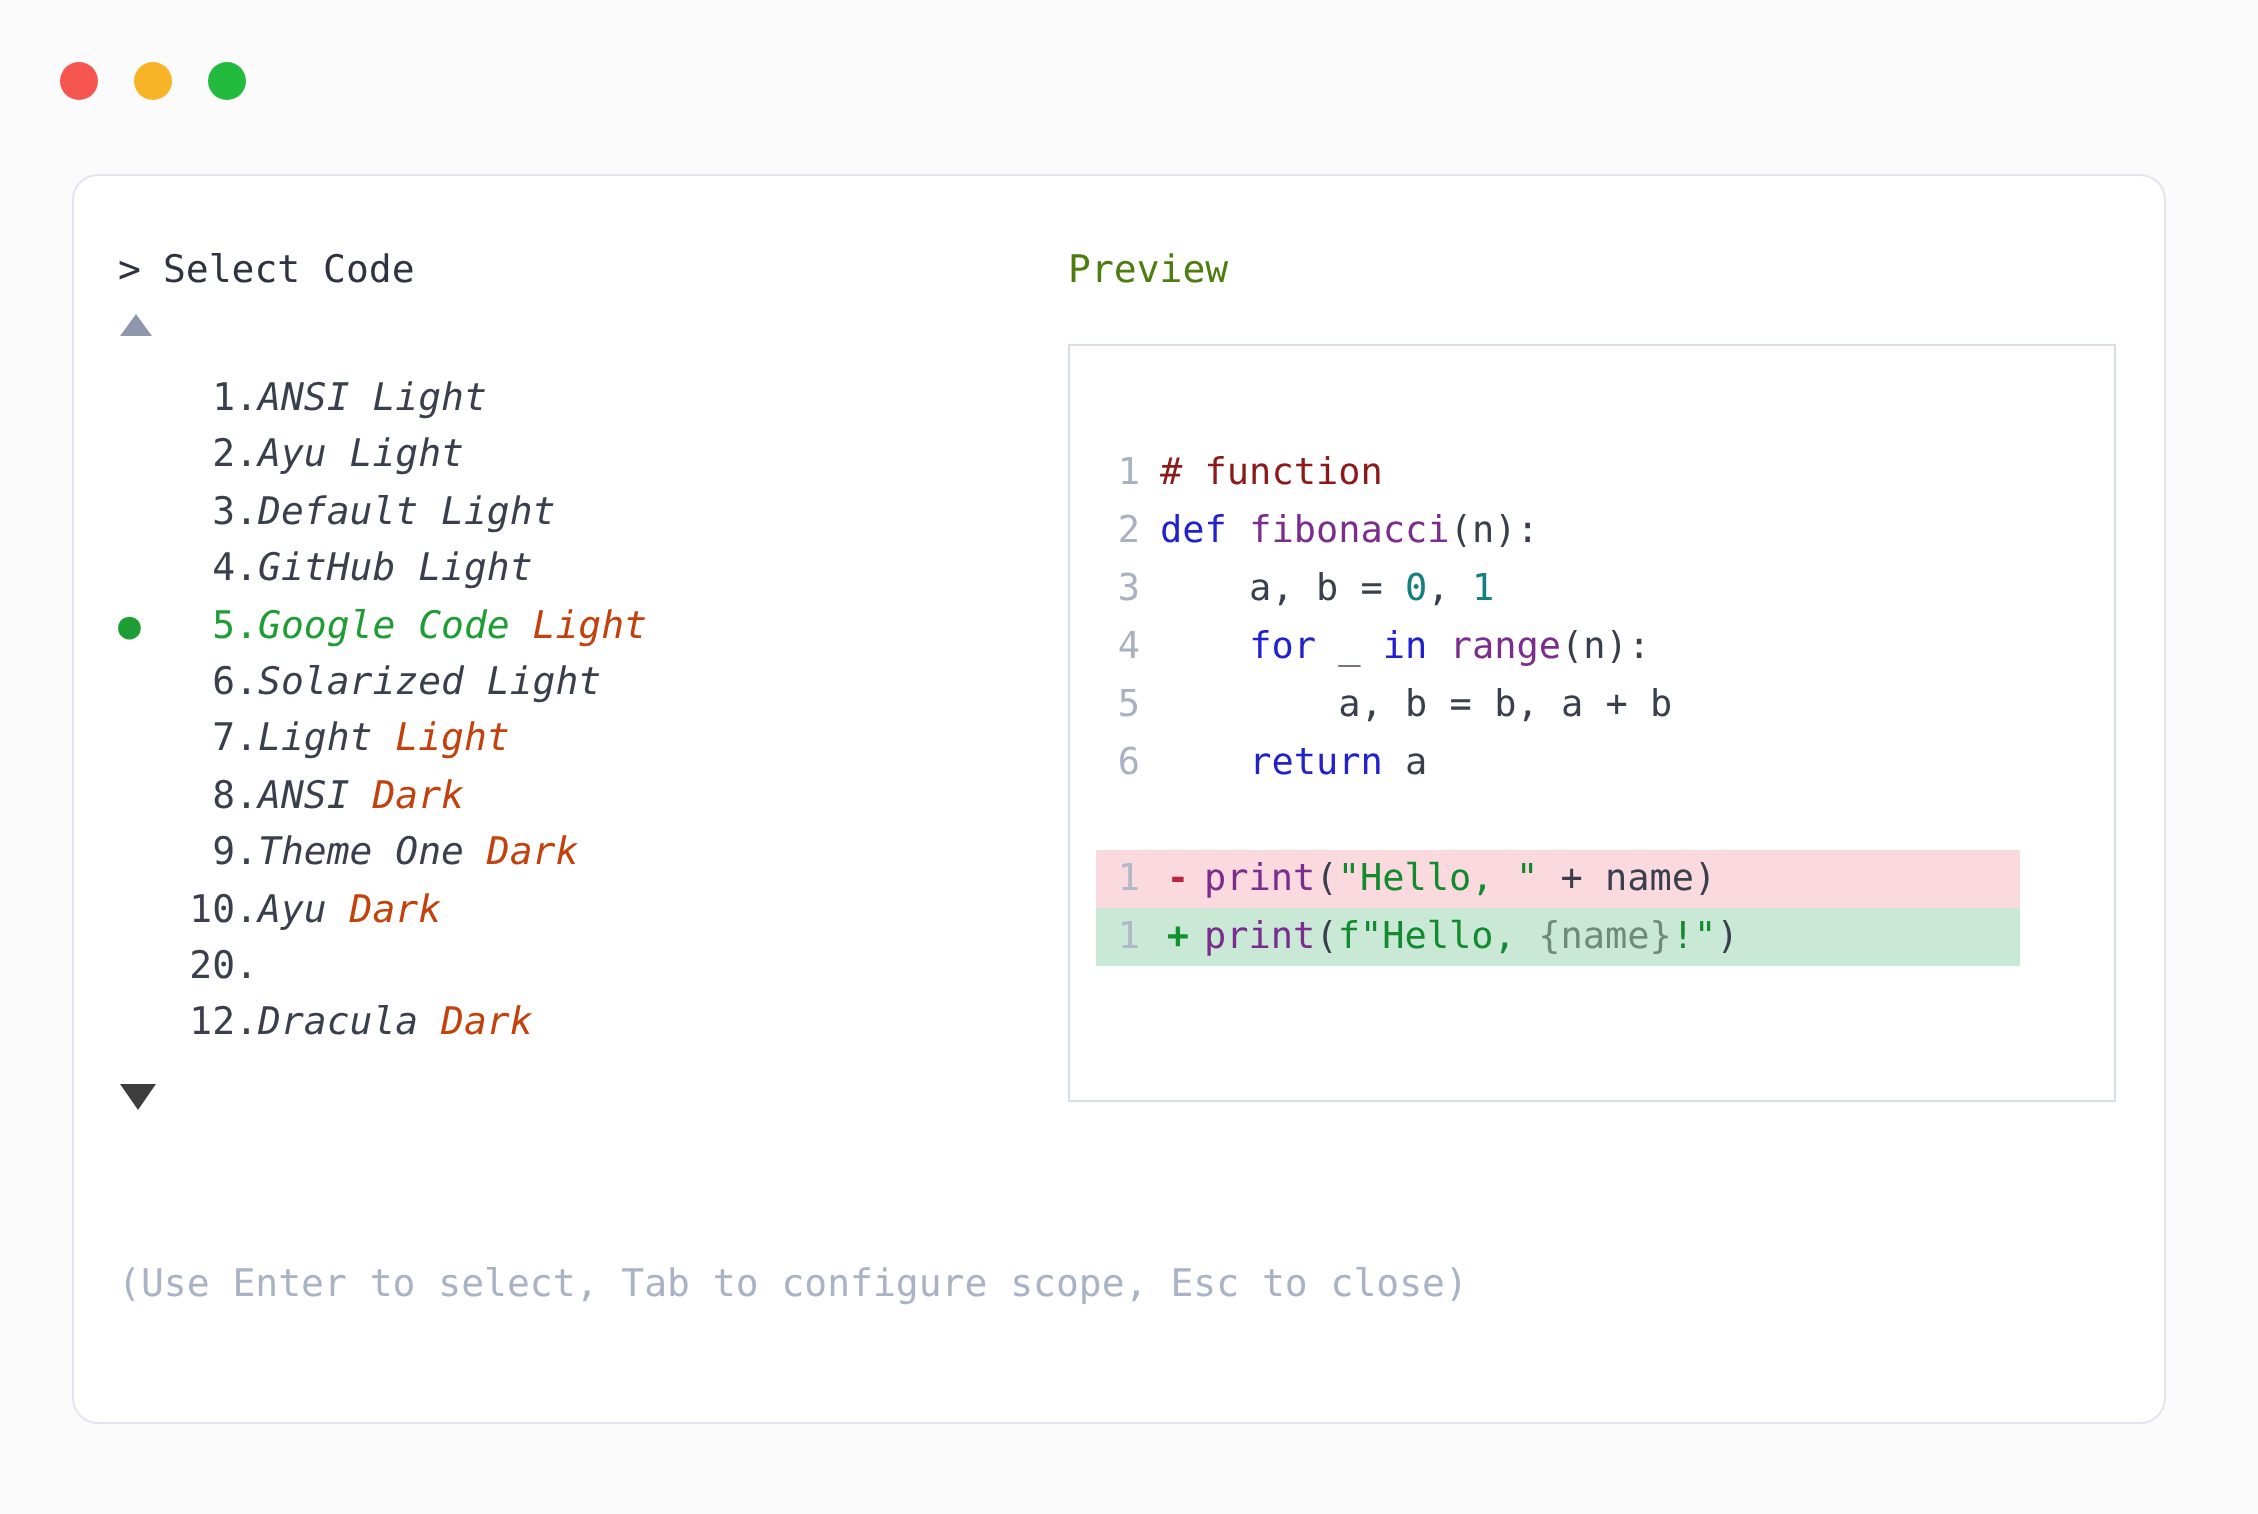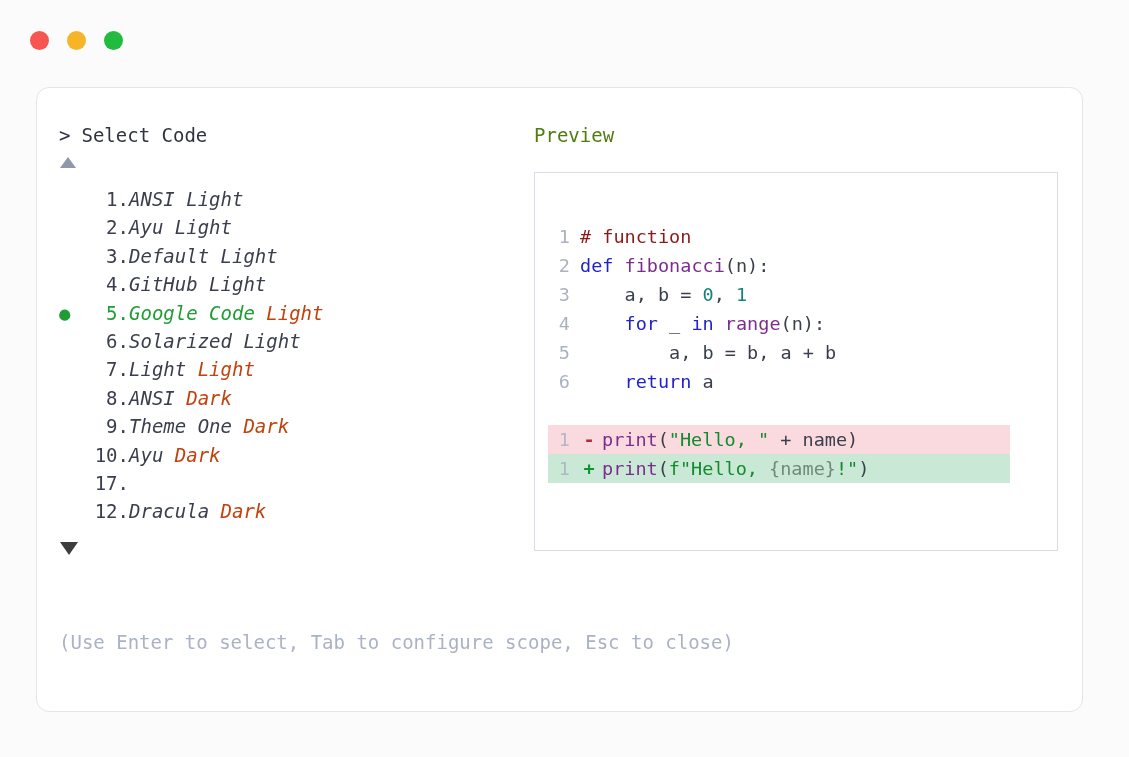--- a/index.html
+++ b/index.html
@@ -247,21 +247,21 @@
             <li class="theme-item"><span class="bullet-cell"></span><span class="num-cell">1.</span><span class="name-cell"><span class="tname">ANSI Light</span></span></li>
             <li class="theme-item"><span class="bullet-cell"></span><span class="num-cell">2.</span><span class="name-cell"><span class="tname">Ayu Light</span></span></li>
             <li class="theme-item"><span class="bullet-cell"></span><span class="num-cell">3.</span><span class="name-cell"><span class="tname">Default Light</span></span></li>
             <li class="theme-item"><span class="bullet-cell"></span><span class="num-cell">4.</span><span class="name-cell"><span class="tname">GitHub Light</span></span></li>
             <li class="theme-item selected"><span class="bullet-cell">●</span><span class="num-cell">5.</span><span class="name-cell"><span class="tname">Google Code</span><span class="variant"> Light</span></span></li>
             <li class="theme-item"><span class="bullet-cell"></span><span class="num-cell">6.</span><span class="name-cell"><span class="tname">Solarized Light</span></span></li>
             <li class="theme-item"><span class="bullet-cell"></span><span class="num-cell">7.</span><span class="name-cell"><span class="tname">Light</span><span class="variant"> Light</span></span></li>
             <li class="theme-item"><span class="bullet-cell"></span><span class="num-cell">8.</span><span class="name-cell"><span class="tname">ANSI</span><span class="variant"> Dark</span></span></li>
             <li class="theme-item"><span class="bullet-cell"></span><span class="num-cell">9.</span><span class="name-cell"><span class="tname">Theme One</span><span class="variant"> Dark</span></span></li>
             <li class="theme-item"><span class="bullet-cell"></span><span class="num-cell">10.</span><span class="name-cell"><span class="tname">Ayu</span><span class="variant"> Dark</span></span></li>
-            <li class="theme-item"><span class="bullet-cell"></span><span class="num-cell">17.</span></li>
+            <li class="theme-item"><span class="bullet-cell"></span><span class="num-cell">20.</span></li>
             <li class="theme-item"><span class="bullet-cell"></span><span class="num-cell">12.</span><span class="name-cell"><span class="tname">Dracula</span><span class="variant"> Dark</span></span></li>
           </ul>
 
         <div class="scroll-down"></div>
       </div>
 
       <div class="hint">(Use Enter to select, Tab to configure scope, Esc to close)</div>
 
       <div class="right-col">
         <div class="preview-label">Preview</div>

